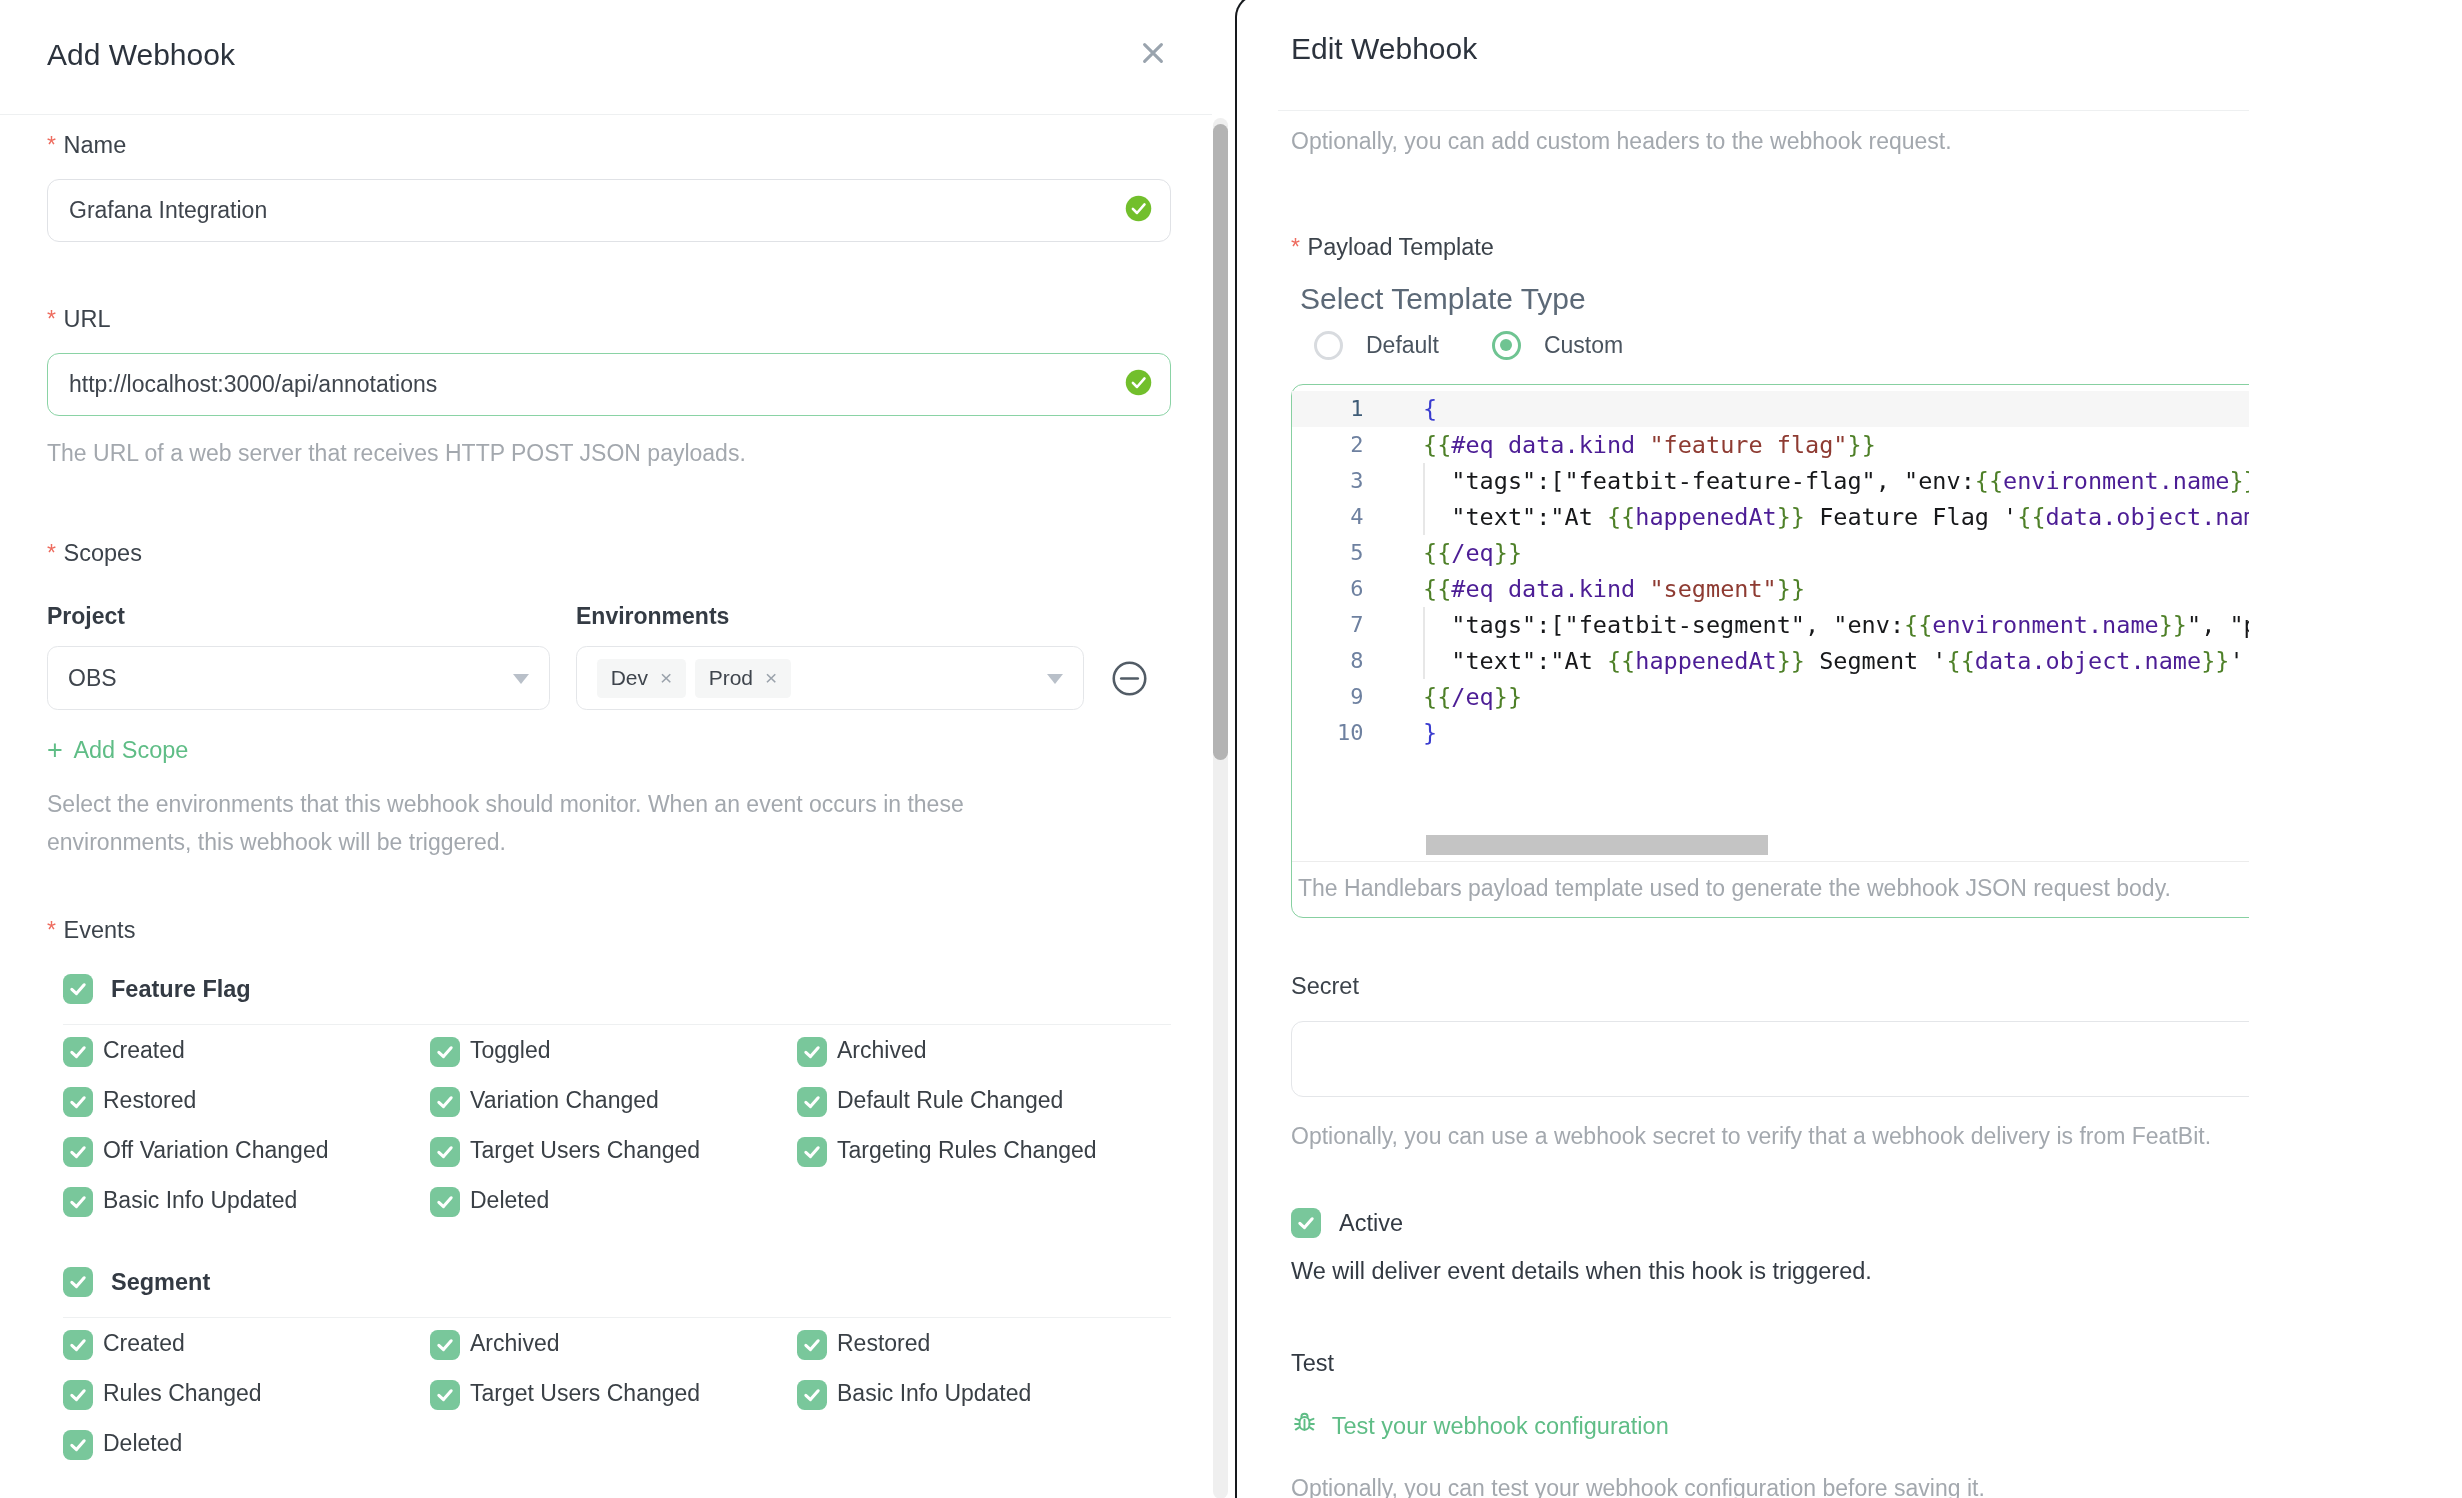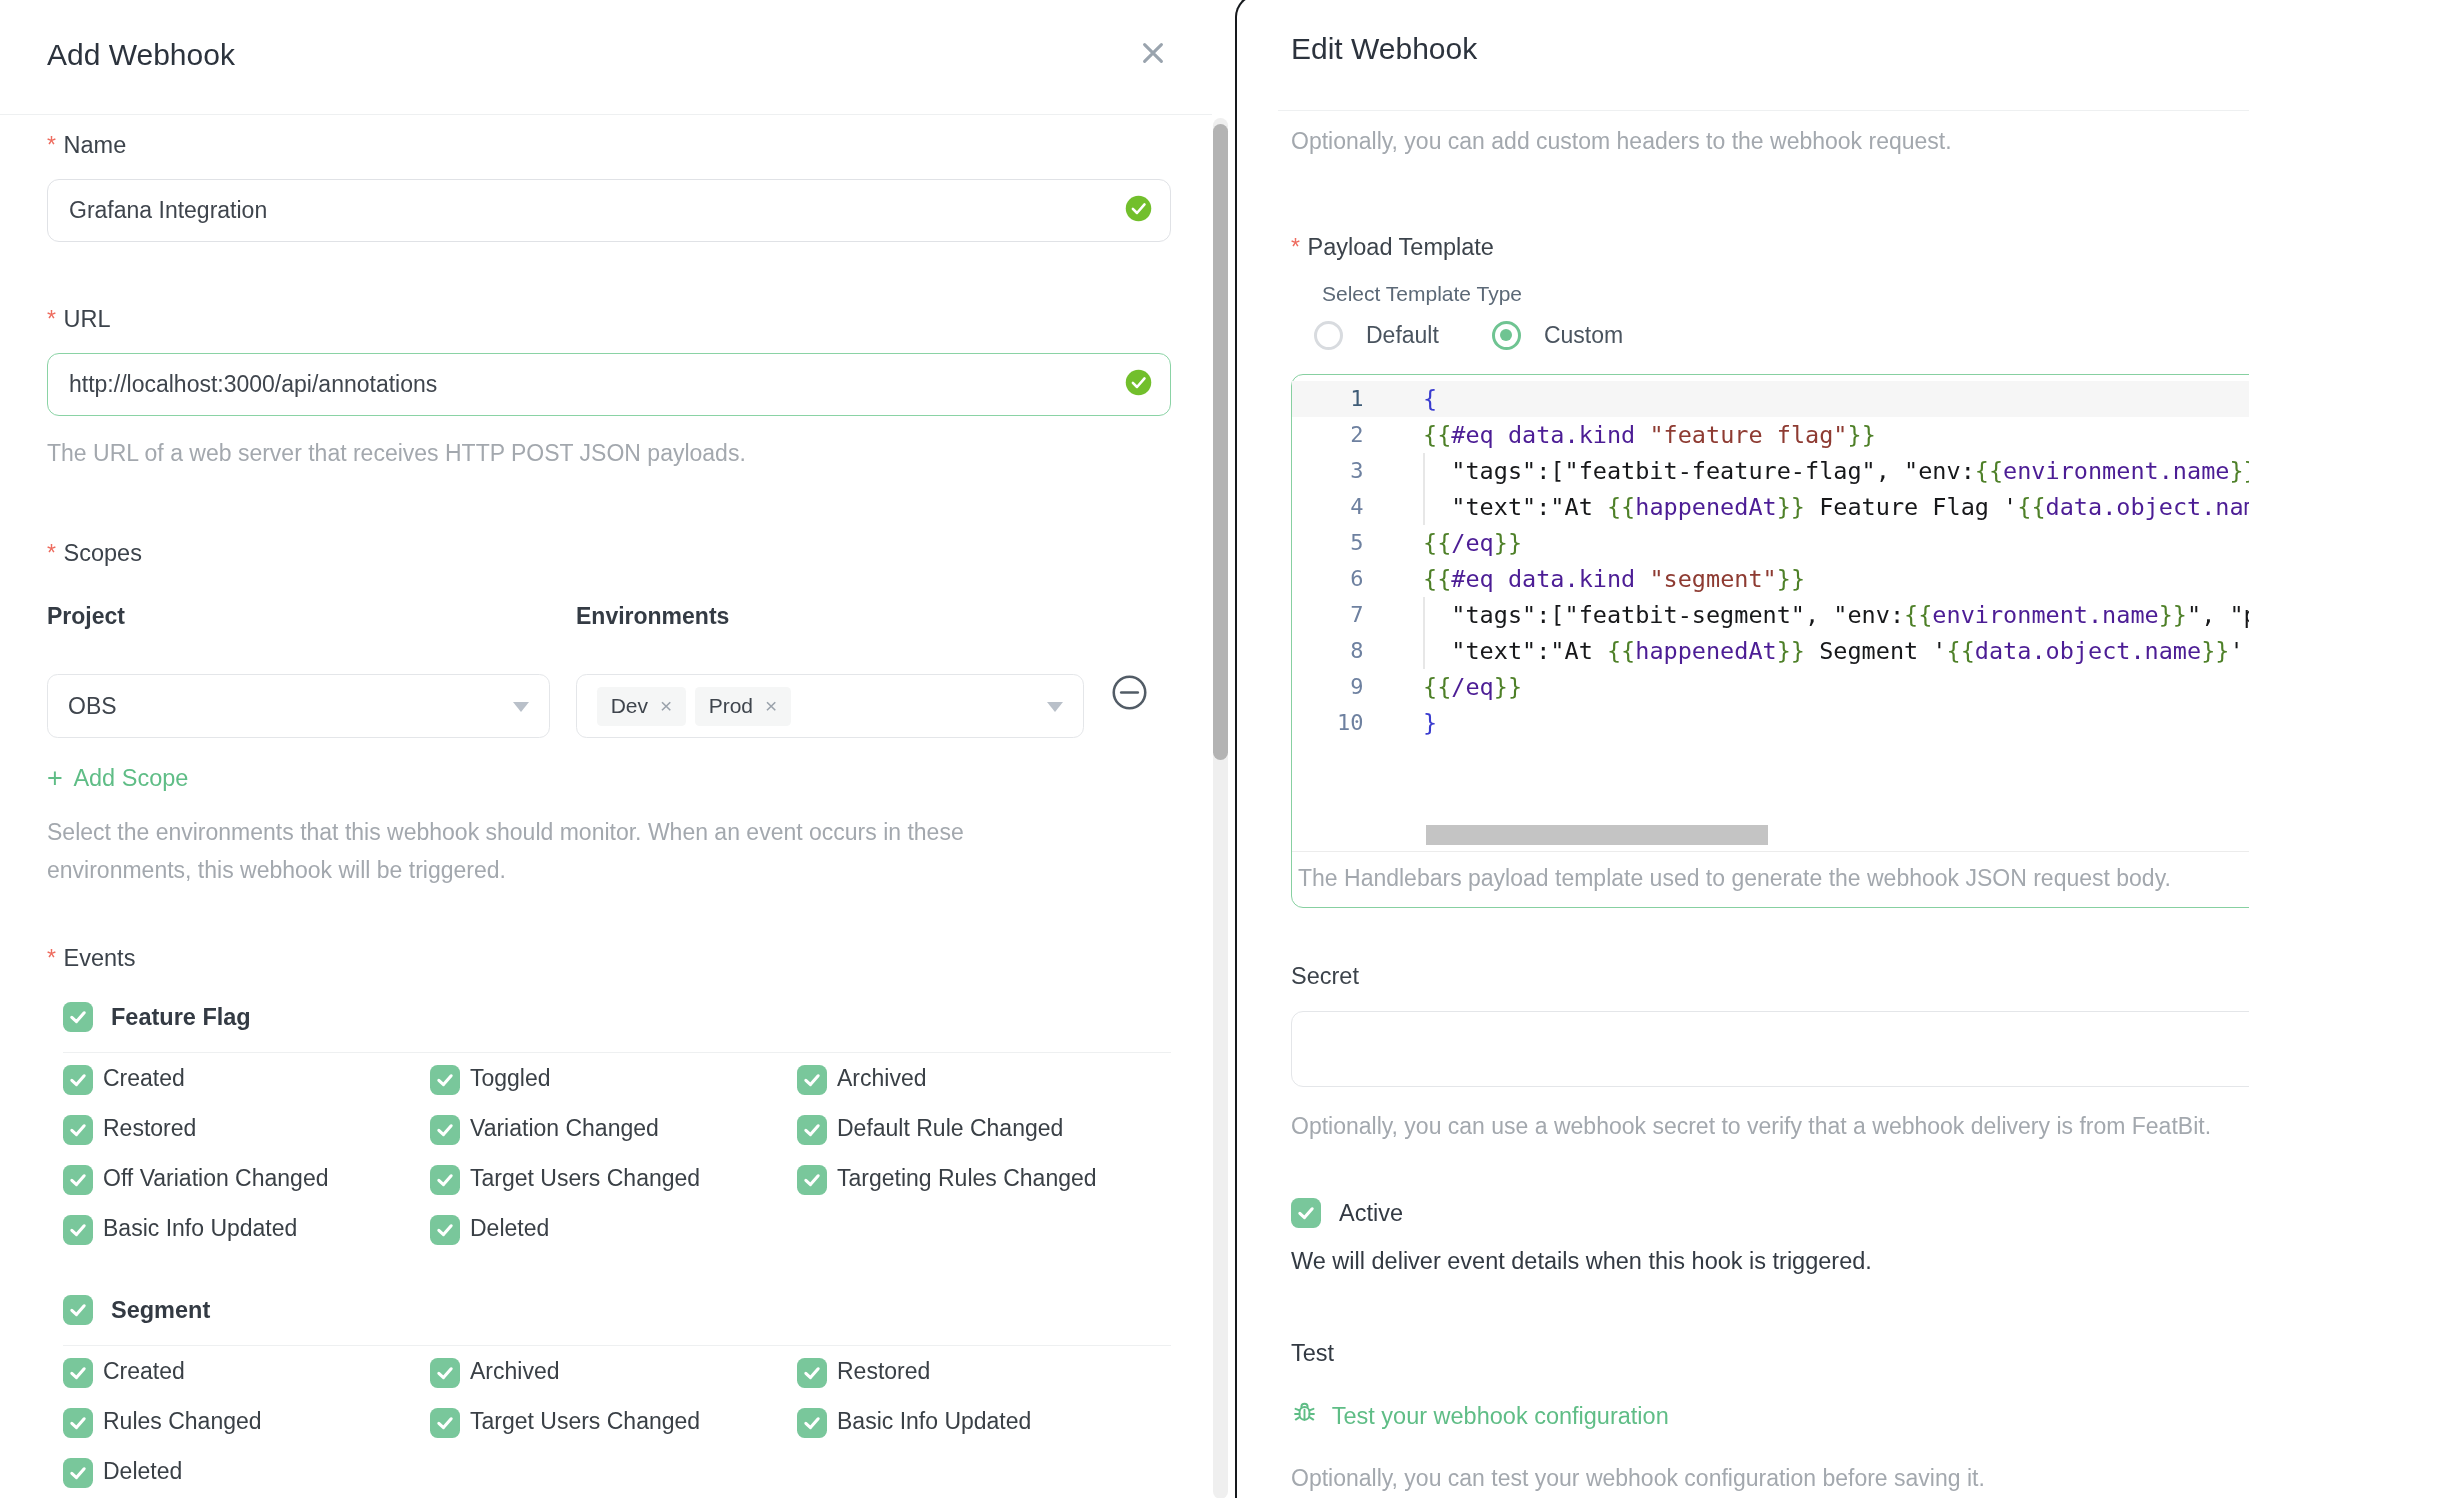--- a/index.html
+++ b/index.html
@@ -23,21 +23,21 @@
   .text-input{position:relative;height:61px;border:1.5px solid #e0e2e6;border-radius:12px;background:#fff;
               display:flex;align-items:center;}
   .text-input input{border:none;outline:none;background:transparent;font-size:23px;color:#3f454d;
                     font-family:"Liberation Sans",sans-serif;flex:1;padding:0 53px 0 21px;}
   .text-input.valid{border-color:#8ad3a5;}
   .valid-badge{position:absolute;right:18px;top:50%;transform:translateY(-50%);}
 
   .scope-cols{display:flex;gap:26px;}
   .scope-col-labels{display:flex;}
   .select{height:64px;border:1.5px solid #e4e6e9;border-radius:10.6px;background:#fff;position:relative;
-          display:flex;align-items:center;padding:0 50px 0 20px;cursor:pointer;margin-top:28px;}
+          display:flex;align-items:center;padding:0 50px 0 20px;cursor:pointer;}
   .select .value{font-size:23px;color:#3f454d;}
   .caret{position:absolute;right:20px;top:50%;margin-top:-4.6px;width:0;height:0;
          border-left:8.4px solid transparent;border-right:8.4px solid transparent;border-top:10.6px solid #b9c0c9;}
   .tags{display:flex;gap:9px;}
   .tag{background:#f5f6f6;border-radius:4.6px;padding:7.6px 13.7px;display:flex;align-items:center;font-size:21px;color:#3f454d;}
   .tag .x{margin-left:12px;color:#9aa2ab;font-size:21px;cursor:pointer;}
   .minus-btn{width:39px;height:39px;display:flex;align-items:center;justify-content:center;cursor:pointer;align-self:center;}
 
   .add-scope{display:flex;align-items:center;gap:10.6px;color:#5fbd86;font-size:23.5px;cursor:pointer;width:fit-content;}
   .add-scope .plus{font-size:27px;line-height:23px;}
@@ -57,21 +57,21 @@
   .lp-thumb{position:absolute;left:0;top:6px;width:15px;height:636px;background:#b3b3b3;border-radius:7.6px;}
 
   
   .modal-right{position:absolute;left:1235px;top:-6px;width:1253px;height:1517px;background:#fff;
                border-left:2.3px solid #16191d;border-top:2.3px solid #16191d;border-top-left-radius:23px;}
   .rp-header{height:114px;margin:0 32px 0 41px;border-bottom:1.5px solid #eef0f1;position:relative;}
   .rp-title{position:absolute;left:13px;top:36px;font-size:30px;font-weight:500;color:#2c333d;}
   .rp-close{right:6px;top:35px;}
   .rp-body{padding:10.6px 46px 0 54px;}
 
-  .stt-label{font-size:21px;color:#5c6977;margin-left:31px;}
+  .stt-label{font-size:30px;color:#5c6977;margin-left:9px;}
   .radios{display:flex;gap:53px;margin-left:23px;align-items:center;}
   .radio-opt{display:flex;align-items:center;gap:23px;cursor:pointer;}
   .radio-opt .lbl{font-size:23px;color:#4a545f;}
   .radio{width:29px;height:29px;border-radius:50%;border:3px solid #d8dbdf;background:#fff;box-sizing:border-box;
          display:flex;align-items:center;justify-content:center;}
   .radio.sel{border:3.8px solid #6fc492;}
   .radio.sel i{display:block;width:12px;height:12px;border-radius:50%;background:#6fc492;}
 
   .payload-box{width:1105px;border:1.5px solid #87d0a1;border-radius:12px;box-sizing:border-box;background:#fff;}
   .editor{position:relative;height:477px;border-bottom:1.5px solid #ececec;overflow:hidden;

